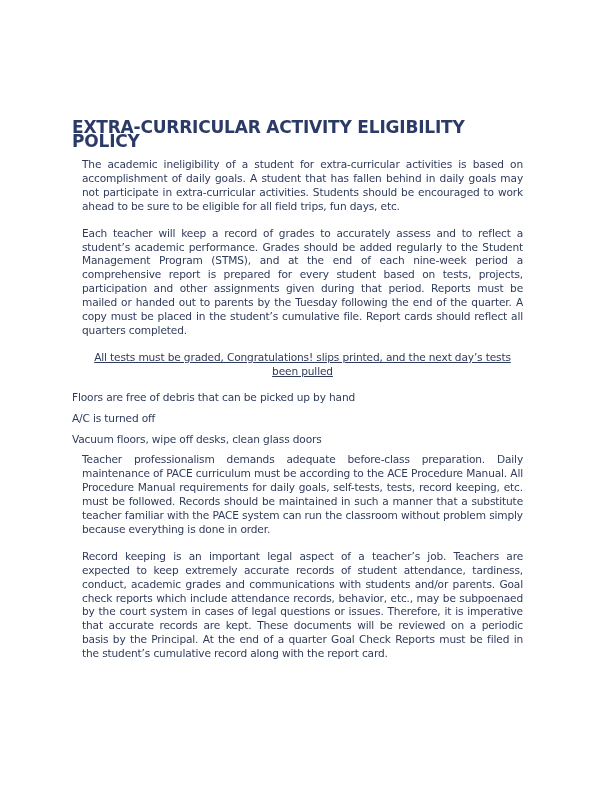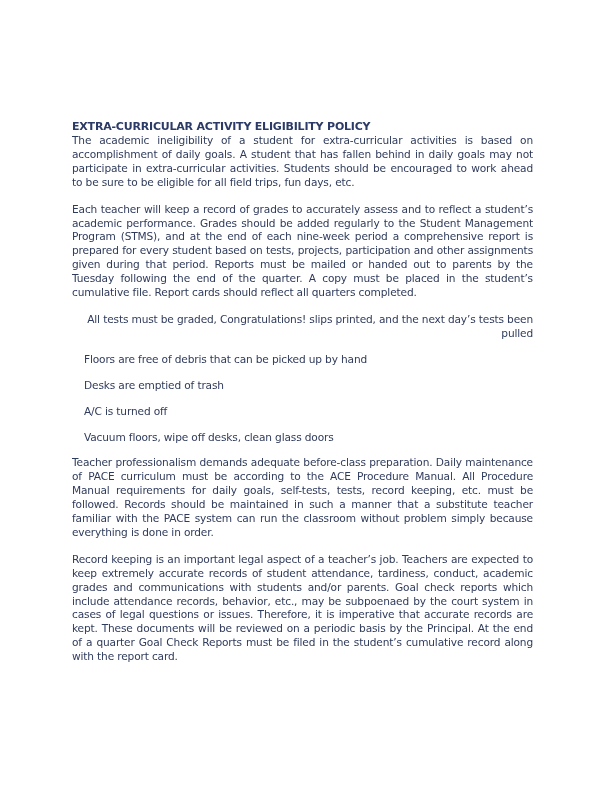--- a/index.html
+++ b/index.html
@@ -9,49 +9,48 @@
     font-family: "DejaVu Sans", sans-serif;
     color: #2f3b5c;
     font-size: 10.6px;
     line-height: 13.9px;
     letter-spacing: -0.15px;
   }
   .h {
     font-family: "DejaVu Sans", sans-serif;
     font-weight: bold;
     color: #2b3a67;
-    font-size: 11px;
+    font-size: 17px;
     line-height: 14px;
     letter-spacing: -0.2px;
     margin: 0;
   }
-  .p { margin: 0; text-align: justify; }
-  .p.left { text-align: right; }
+  .p { margin: 10px; text-align: justify; }
+  .p.left { text-align: center; text-decoration: underline; }
   .sec { margin-bottom: 13px; }
-  .item { margin: 12px; margin-top: 7px; }
+  .item { margin: 0; margin-top: 7px; }
   .gap { margin-top: 7px; }
 </style>
 </head>
 <body>
 
 <div class="page">
 
   <div class="sec">
     <h2 class="h">EXTRA-CURRICULAR ACTIVITY ELIGIBILITY POLICY</h2>
     <p class="p">The academic ineligibility of a student for extra-curricular activities is based on accomplishment of daily goals.  A student that has fallen behind in daily goals may not participate in extra-curricular activities.  Students should be encouraged to work ahead to be sure to be eligible for all field trips, fun days, etc.</p>
   </div>
 
   <div class="sec">
     <p class="p">Each teacher will keep a record of grades to accurately assess and to reflect a student’s academic performance. Grades should be added regularly to the Student Management Program (STMS), and at the end of each nine-week period a comprehensive report is prepared for every student based on tests, projects, participation and other assignments given during that period.  Reports must be mailed or handed out to parents by the Tuesday following the end of the quarter.  A copy must be placed in the student’s cumulative file.  Report cards should reflect all quarters completed.</p>
   </div>
 
   <div class="sec">
     <p class="p left">All tests must be graded, Congratulations! slips printed, and the next day’s tests  been pulled</p>
     <p class="item" style="margin-top:12px">Floors are free of debris that can be picked up by hand</p>
-    <p class="item">Desks are emptied of trash</p>
     <p class="item">A/C is turned off</p>
     <p class="item">Vacuum floors, wipe off desks, clean glass doors</p>
     <p class="p gap">Teacher professionalism demands adequate before-class preparation. Daily maintenance of PACE curriculum must be according to the ACE Procedure Manual.  All Procedure Manual requirements for daily goals, self-tests, tests, record keeping, etc. must be followed.   Records should be maintained in such a manner that a substitute teacher familiar with the PACE system can run the classroom without problem simply because everything is done in order.</p>
   </div>
 
   <div class="sec">
     <p class="p">Record keeping is an important legal aspect of a teacher’s job. Teachers are expected to keep extremely accurate records of student attendance, tardiness, conduct, academic grades and communications with students and/or parents.  Goal check reports which include attendance records, behavior, etc., may be subpoenaed by the court system in cases of legal questions or issues. Therefore, it is imperative that accurate records are kept. These documents will be reviewed on a periodic basis by the Principal. At the end of a quarter Goal Check Reports must be filed in the student’s cumulative record along with the report card.</p>
   </div>
 
 </div>

